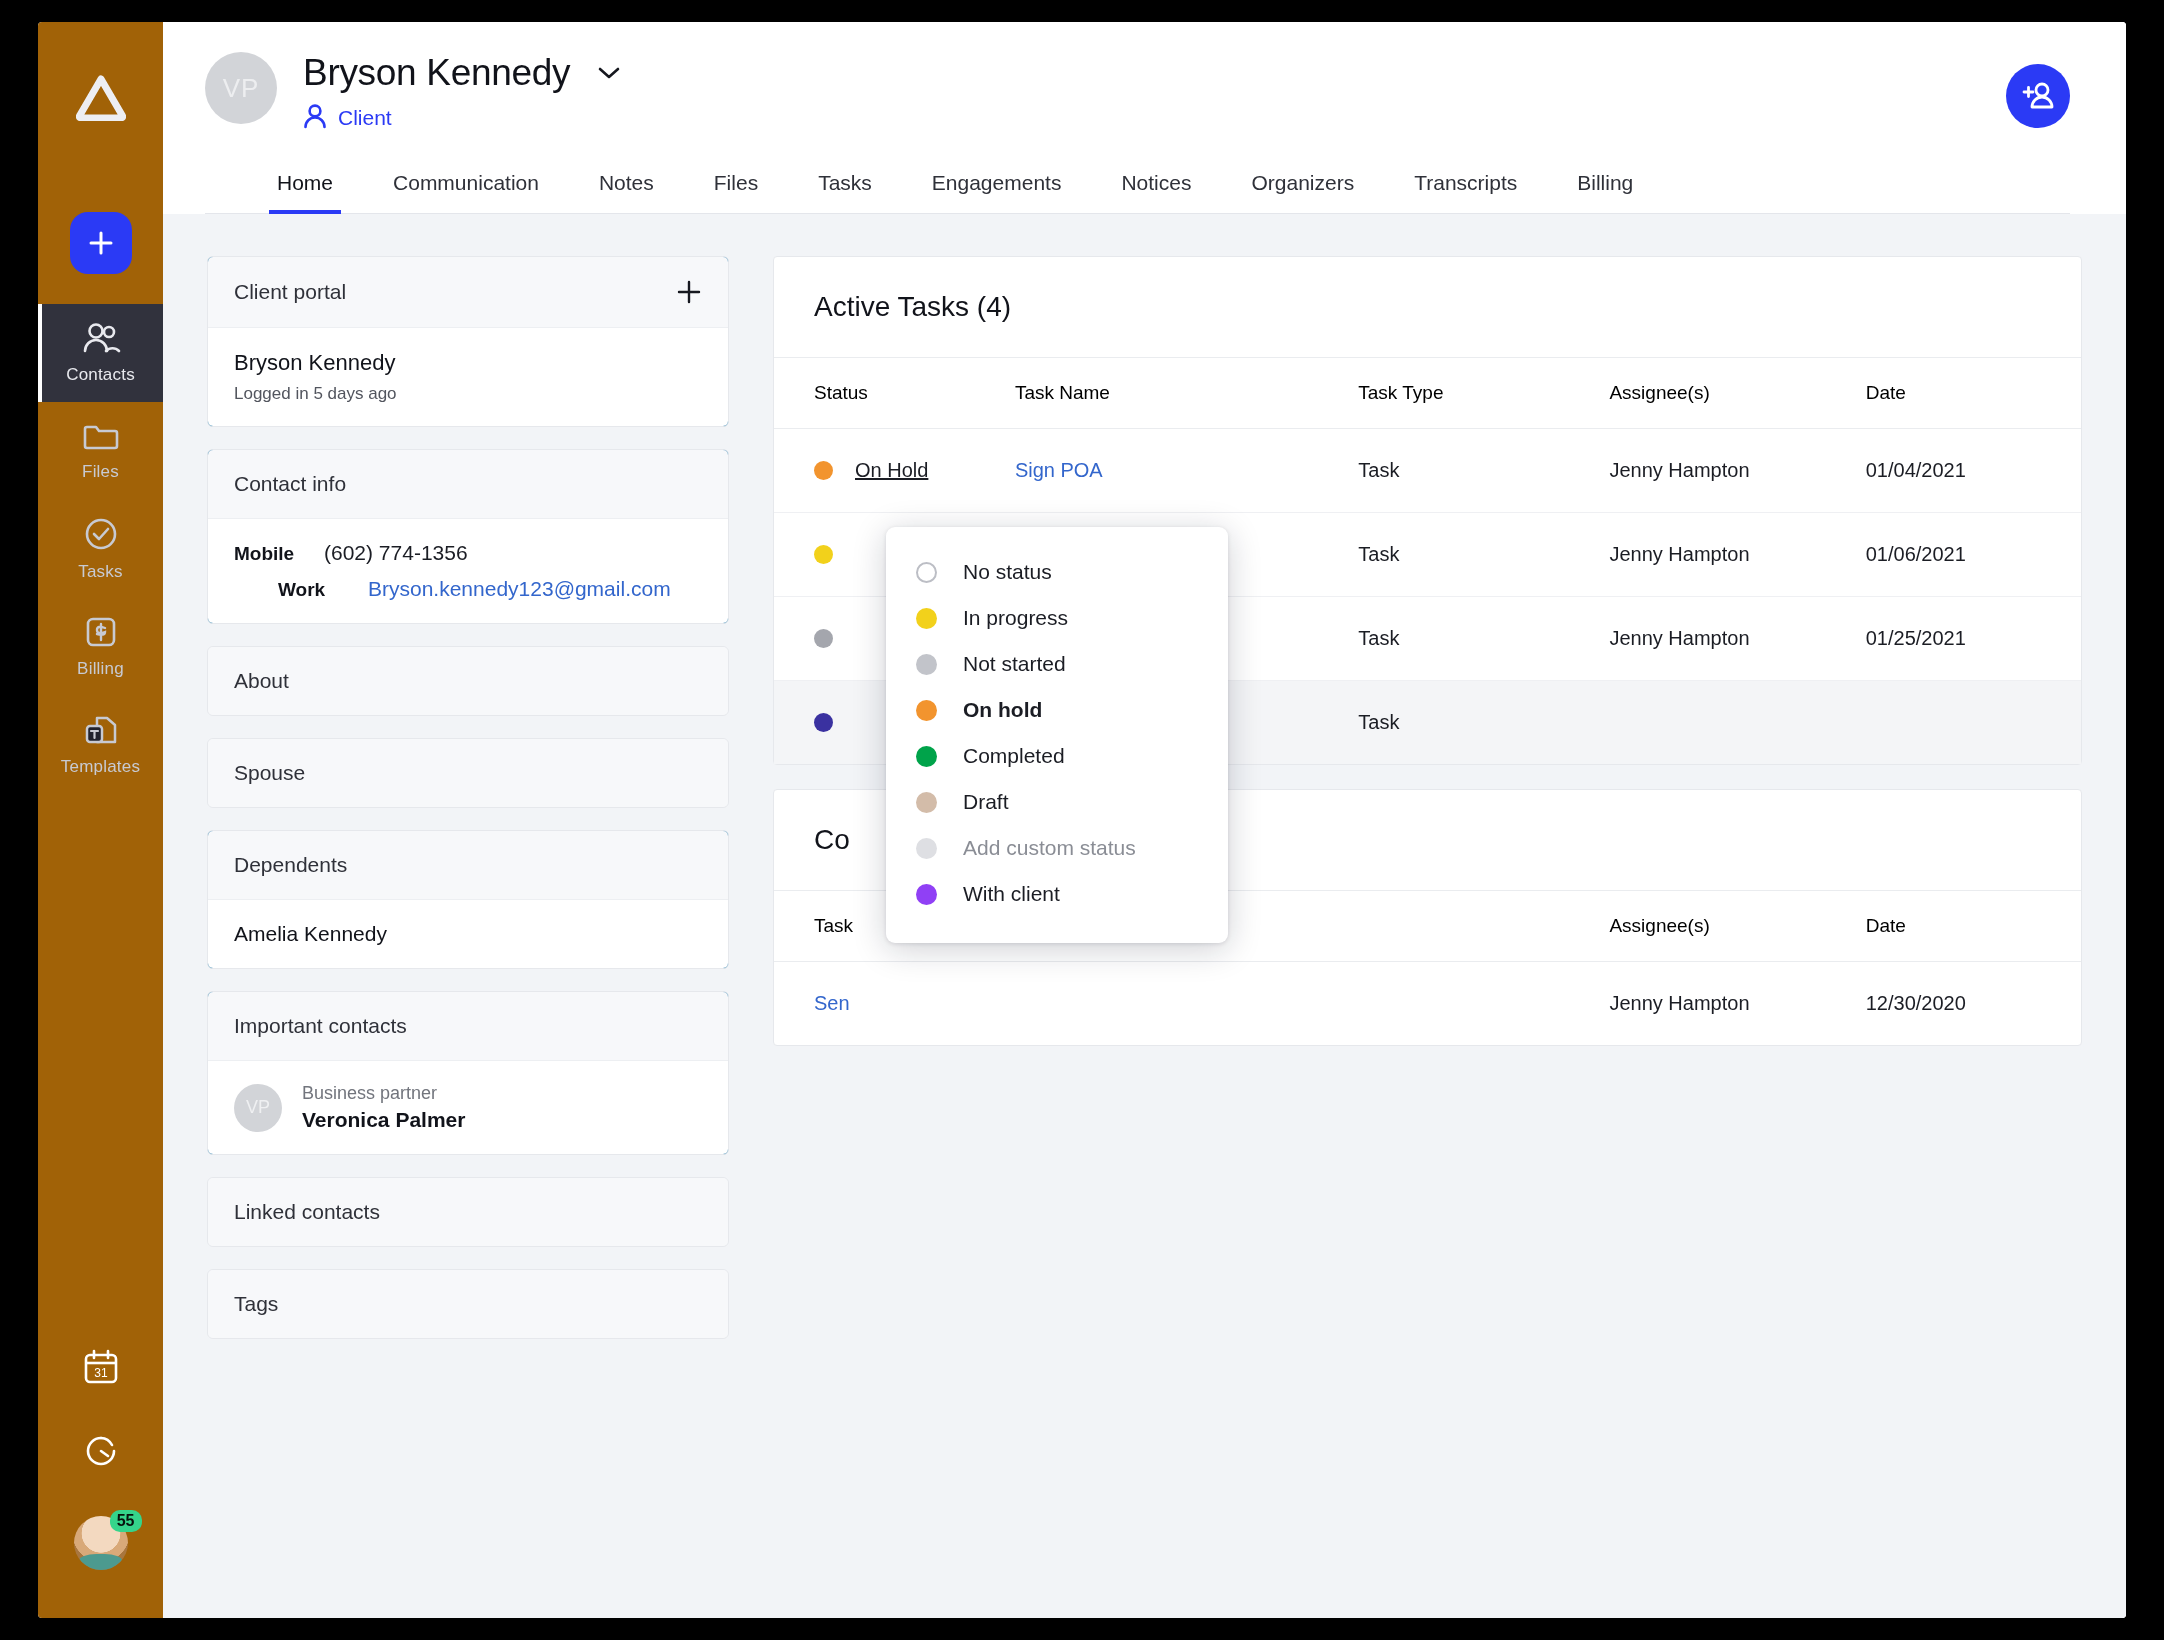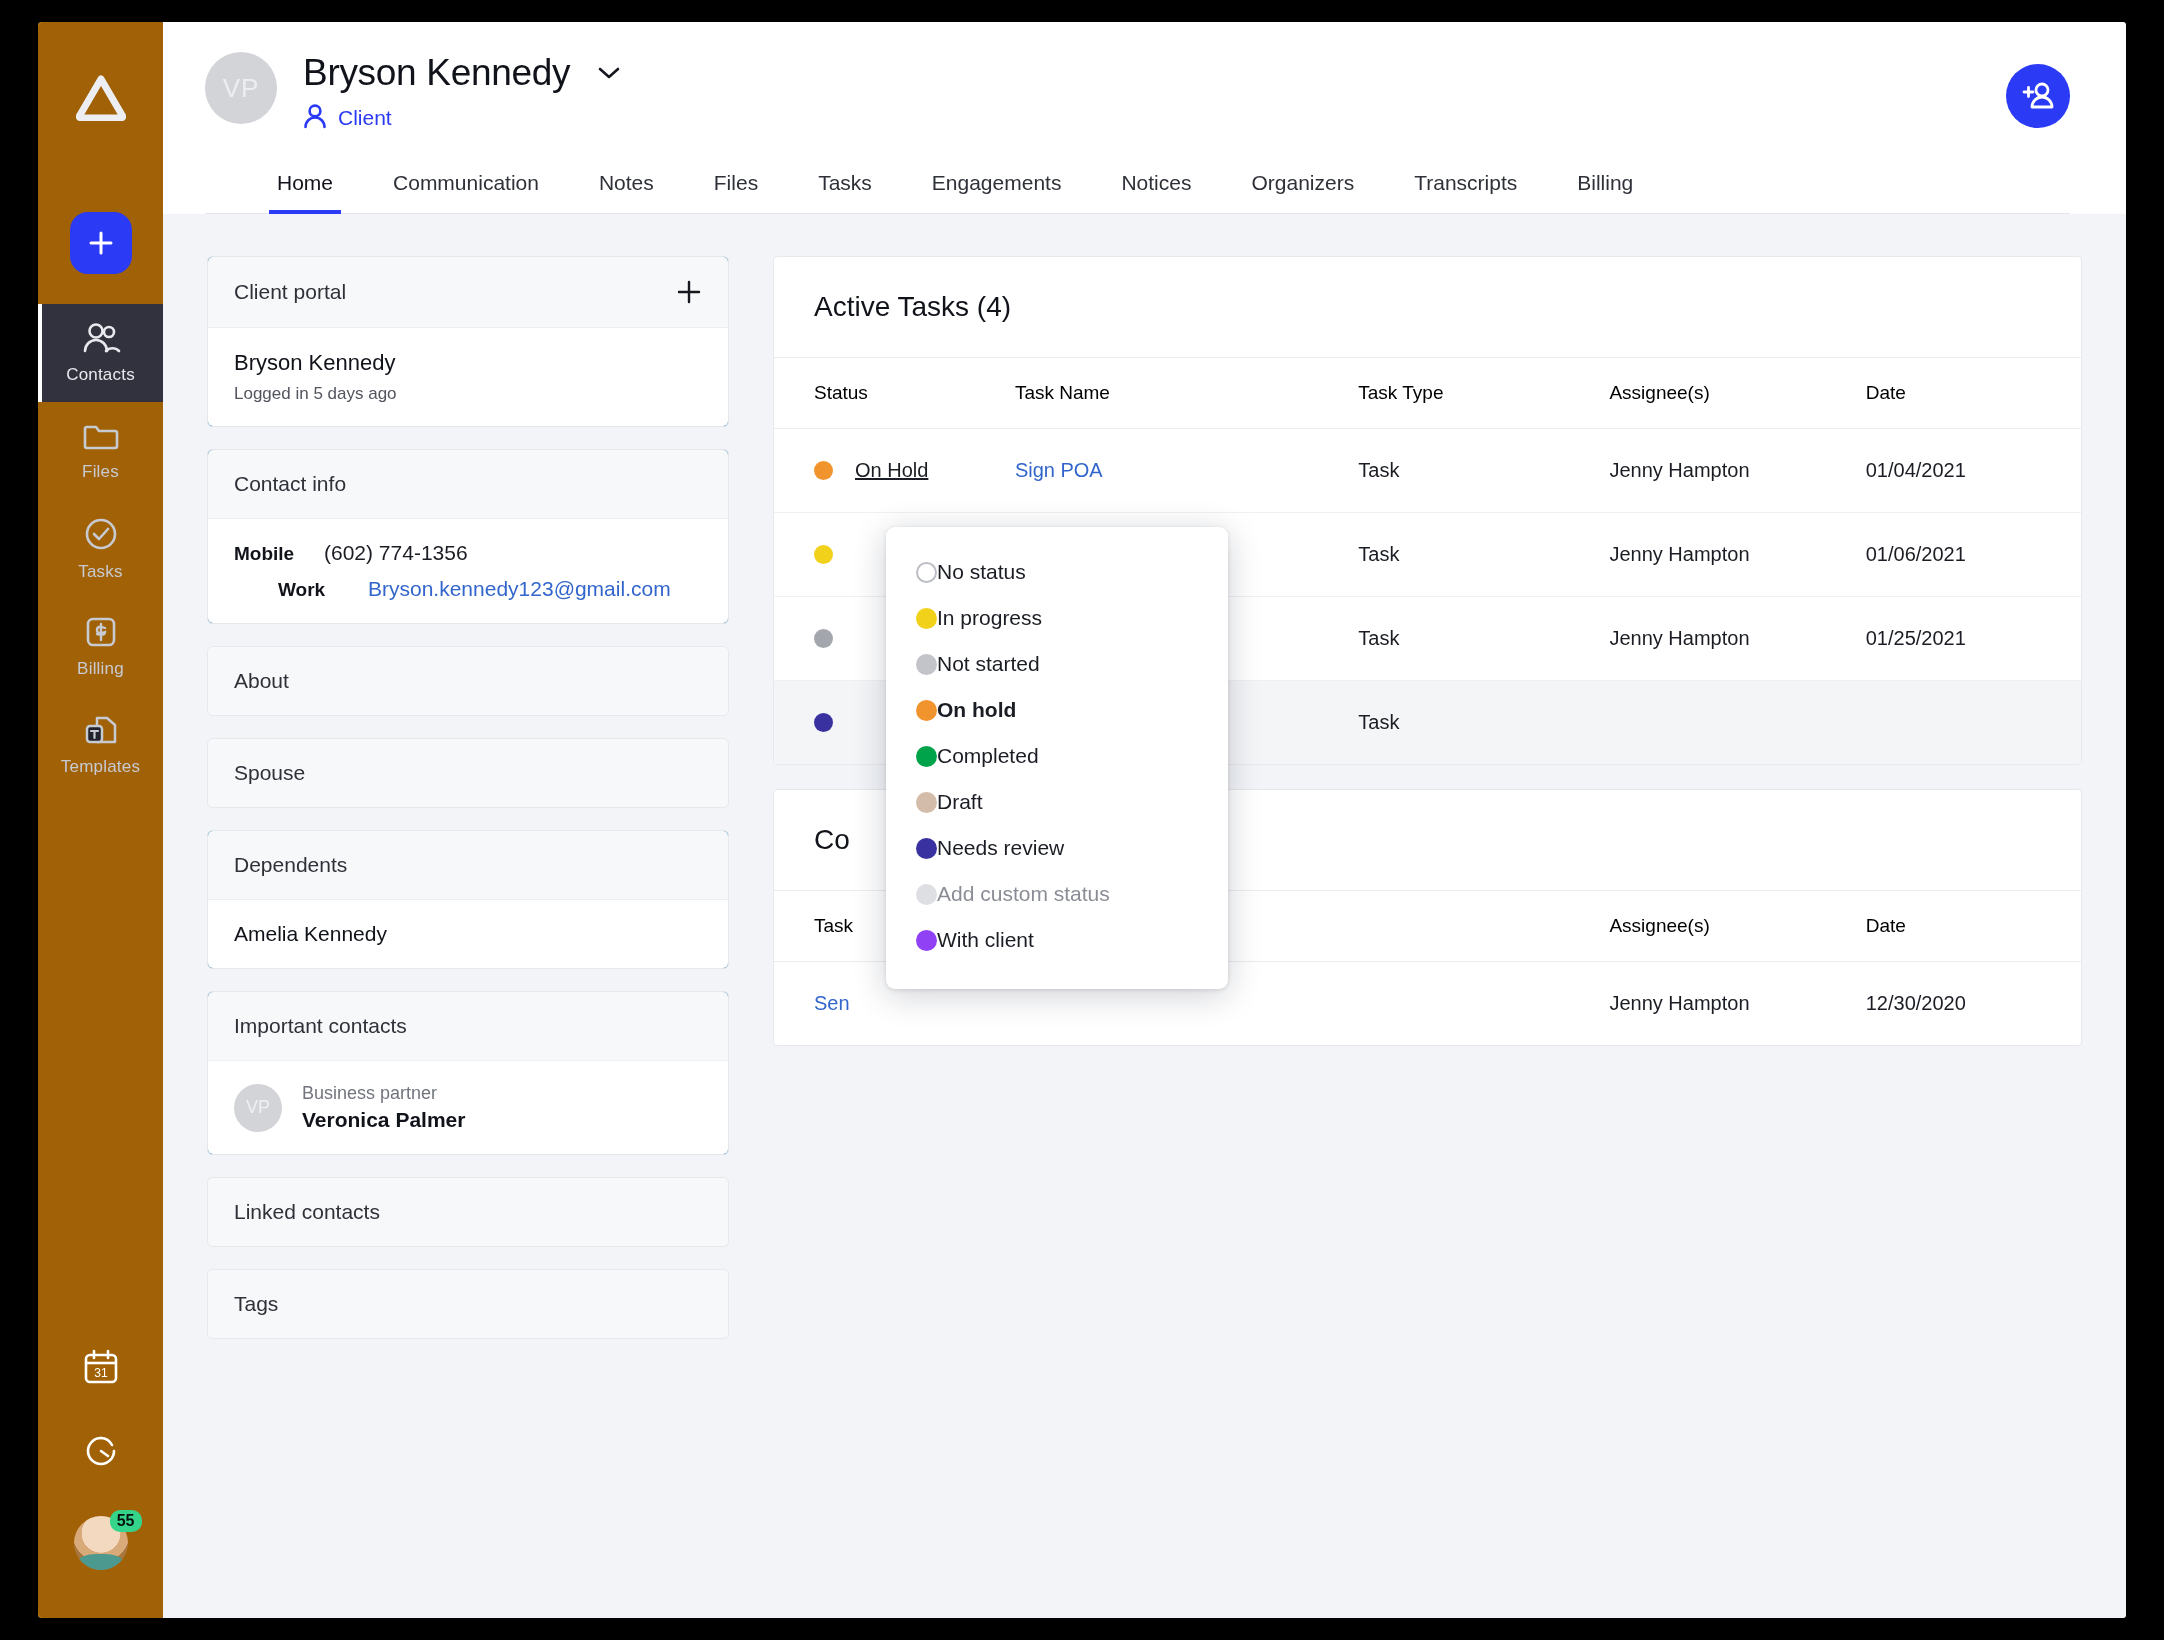--- a/index.html
+++ b/index.html
@@ -153,21 +153,21 @@
   .statuslabel { text-decoration: underline; cursor: pointer; color: #1B1D24; font-size: 20px; }
   .tasklink { color: #3366CC; cursor: pointer; }
 
   
   .menu {
     position: absolute; left: 848px; top: 505px; width: 342px;
     background: #fff; border-radius: 9px;
     box-shadow: 0 6px 34px rgba(16,20,40,.20), 0 1px 4px rgba(16,20,40,.12);
     padding: 22px 0 26px 0; z-index: 50;
   }
-  .mitem { display: flex; align-items: center; padding: 11px 0 11px 30px; cursor: pointer; }
+  .mitem { display: flex; align-items: center; gap: 26px; padding: 11px 0 11px 30px; cursor: pointer; }
   .mdot { width: 21px; height: 21px; border-radius: 50%; flex: 0 0 21px; }
   .mdot.hollow { background: #fff; border: 2px solid #BCBEC5; }
   .mlabel { font-size: 21px; color: #1B1D24; }
   .mitem.selected .mlabel { font-weight: bold; }
   .mitem.muted .mlabel { color: #8A8D95; }
 </style>
 </head>
 <body>
 
 <div class="app">
@@ -519,24 +519,20 @@
       <span class="mlabel">On hold</span>
     </div>
     <div class="mitem">
       <span class="mdot" style="background:#00A34A"></span>
       <span class="mlabel">Completed</span>
     </div>
     <div class="mitem">
       <span class="mdot" style="background:#D3BCA9"></span>
       <span class="mlabel">Draft</span>
     </div>
-    <div class="mitem">
-      <span class="mdot" style="background:#3A31A0"></span>
-      <span class="mlabel">Needs review</span>
-    </div>
     <div class="mitem muted">
       <span class="mdot" style="background:#DEDFE3"></span>
       <span class="mlabel">Add custom status</span>
     </div>
     <div class="mitem">
       <span class="mdot" style="background:#9040F5"></span>
       <span class="mlabel">With client</span>
     </div>
   </div>
 

